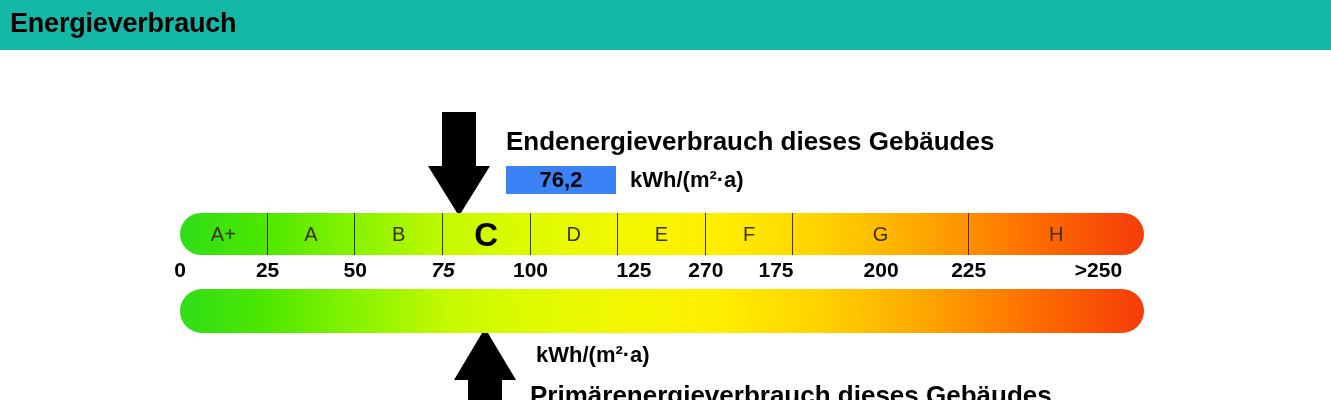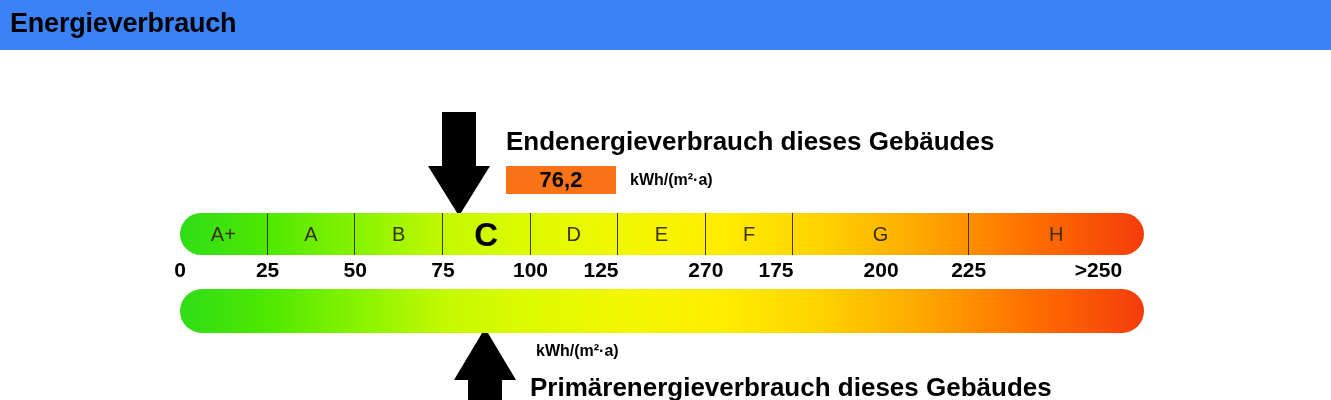--- a/index.html
+++ b/index.html
@@ -15,21 +15,21 @@
     overflow: hidden;
   }
 
   
   .header-band {
     position: absolute;
     left: 0;
     top: 0;
     width: 1331px;
     height: 50px;
-    background: #3b82f6;
+    background: #14b8a6;
   }
   .header-title {
     position: absolute;
     left: 10px;
     top: 8px;
     font-size: 27px;
     font-weight: bold;
     color: #000000;
     letter-spacing: -0.2px;
     white-space: nowrap;
@@ -156,30 +156,30 @@
     line-height: 1;
   }
   .readout-row {
     display: flex;
     align-items: center;
     gap: 14px;
   }
   .value-box {
     width: 110px;
     height: 28px;
-    background: #f97316;
+    background: #3b82f6;
     display: flex;
     align-items: center;
     justify-content: center;
     font-size: 22px;
     font-weight: bold;
     color: #000000;
   }
   .unit {
-    font-size: 16px;
+    font-size: 22px;
     font-weight: bold;
     color: #000000;
     white-space: nowrap;
   }
 
   .readout-top      { left: 506px; top: 78px; }
   .readout-top .readout-row { margin-top: 12px; margin-left: 0px; }
   .readout-bottom   { left: 536px; top: 292px; }
   .readout-bottom .readout-caption { margin-top: 14px; margin-left: -6px; }
 </style>
@@ -231,23 +231,23 @@
       </div>
       <div class="seg" style="flex: 0 0 18.1818%;">
         <span class="seg-label">H</span>
       </div>
     </div>
 
   <div class="ticks" id="ticks">
       <div class="tick" style="left: 180px;">0</div>
       <div class="tick" style="left: 267.636px;">25</div>
       <div class="tick" style="left: 355.273px;">50</div>
-      <div class="tick" style="left: 442.909px;">75</div>
+      <div class="tick" style="left: 442.909px; font-style: italic;">75</div>
       <div class="tick" style="left: 530.545px;">100</div>
-      <div class="tick" style="left: 601px;">125</div>
+      <div class="tick" style="left: 634px;">125</div>
       <div class="tick" style="left: 705.818px;">270</div>
       <div class="tick" style="left: 776px;">175</div>
       <div class="tick" style="left: 881.091px;">200</div>
       <div class="tick" style="left: 968.727px;">225</div>
       <div class="tick" style="left: 1098.43px;">&gt;250</div>
     </div>
 
   <div class="gradient-bar"></div>
 
   <div class="readout readout-top">

